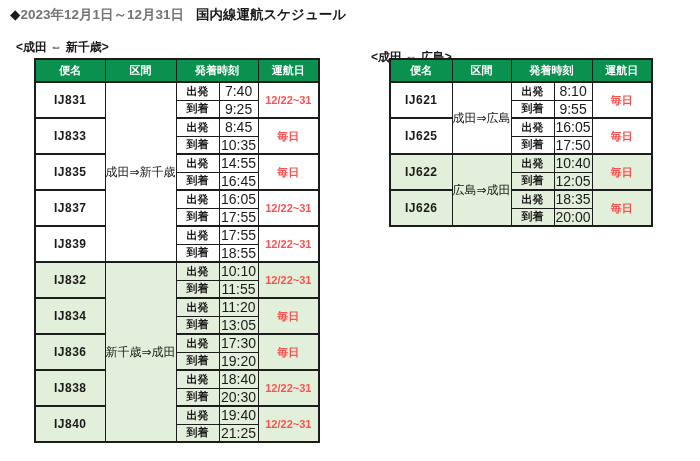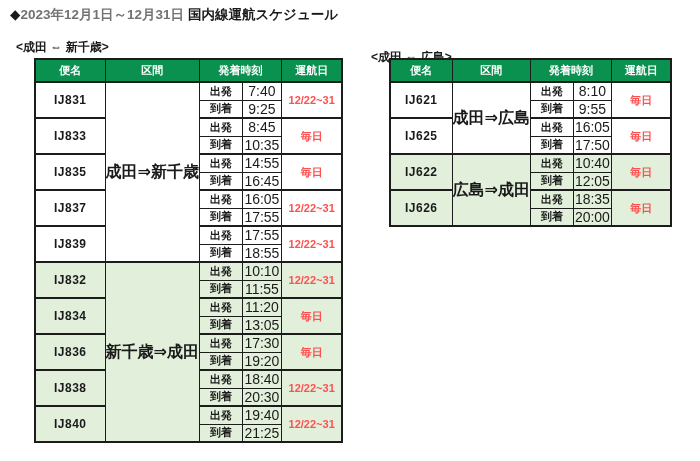--- a/index.html
+++ b/index.html
@@ -4,21 +4,21 @@
 <style>
   html,body{margin:0;padding:0;}
   body{
     width:700px;height:461px;position:relative;background:#ffffff;
     font-family:"Liberation Sans","DejaVu Sans",sans-serif;
     color:#1a1a1a;overflow:hidden;
   }
   .title{position:absolute;left:10px;top:6px;font-size:13.5px;font-weight:bold;white-space:nowrap;}
   .title .bullet{color:#1a1a1a;}
   .title .daterange{color:#737373;}
-  .title .subtitle{color:#1a1a1a;margin-left:4px;}
+  .title .subtitle{color:#1a1a1a;margin-left:12px;}
 
   .tbl-label{position:absolute;font-size:12px;font-weight:bold;color:#1a1a1a;white-space:nowrap;}
   .label-left{left:16px;top:39px;}
   .label-right{left:371px;top:49px;}
 
   .tbl-wrap{position:absolute;margin-left:18px;}
   .wrap-left{left:16px;top:58px;}
   .wrap-right{left:371px;top:58px;}
 
   table.sched{border-collapse:collapse;table-layout:fixed;background:#fff;border:2px solid #1c1c1c;}
@@ -26,21 +26,21 @@
     border:1px solid #1c1c1c;text-align:center;vertical-align:middle;
     padding:0;overflow:hidden;white-space:nowrap;
   }
   table.sched thead th{
     background:#0a9150;color:#ffffff;font-size:11px;font-weight:bold;
     height:21px;border-bottom:2px solid #1c1c1c;
   }
   table.sched tbody tr{height:18px;}
   tr.fs td{border-top:2px solid #1c1c1c;}
   td.fno{font-weight:bold;font-size:12px;letter-spacing:0.5px;}
-  td.route{font-weight:bold;font-size:16px;}
+  td.route{font-weight:normal;font-size:12px;}
   td.dlab{font-weight:bold;font-size:11px;font-family:Liberation Serif, serif;}
   td.time{font-size:14px;}
   td.days{font-weight:bold;font-size:11px;color:#ff5050;}
   td.sh{background:#e2efda;}
 </style>
 </head>
 <body>
 
 <div class="title">
   <span class="bullet">◆</span><span class="daterange">2023年12月1日～12月31日</span><span class="subtitle">国内線運航スケジュール</span>

